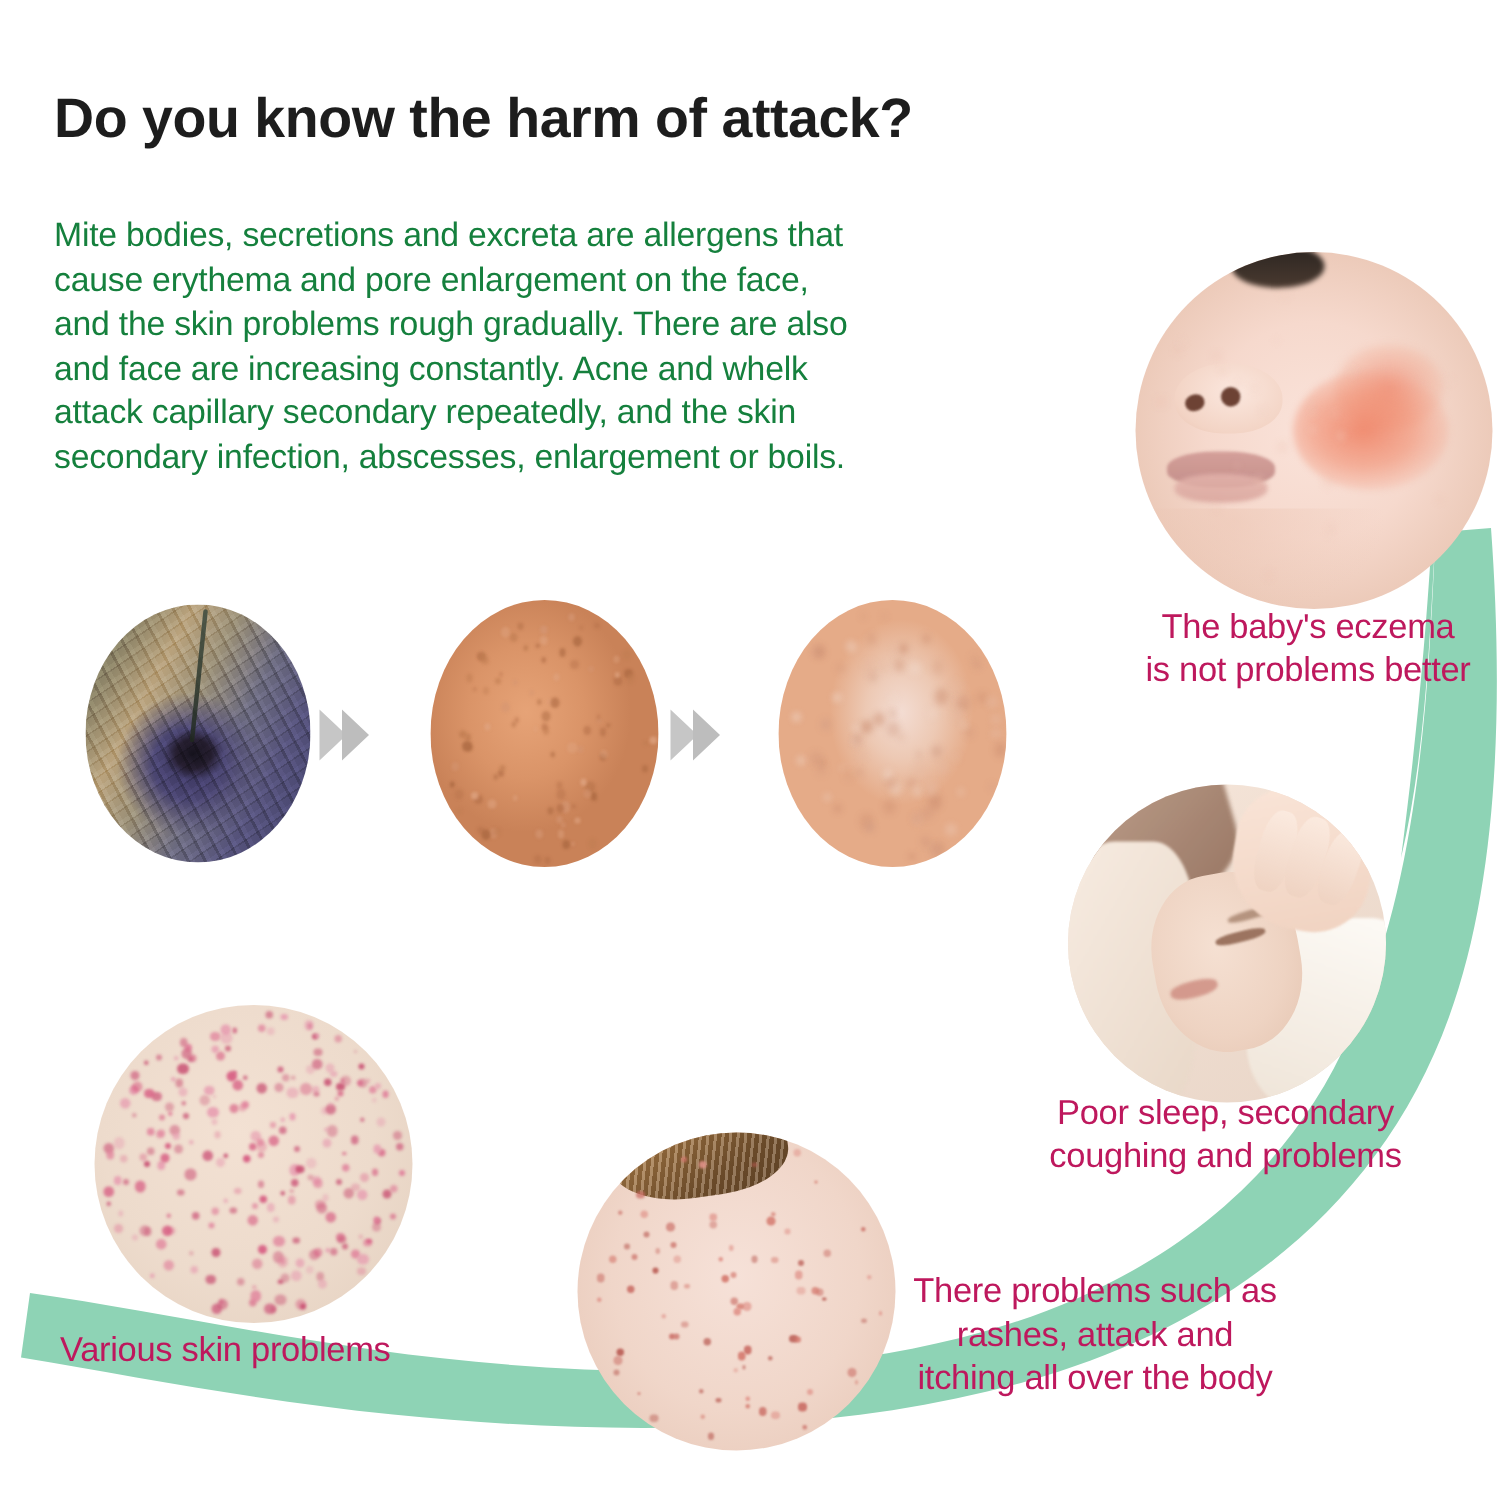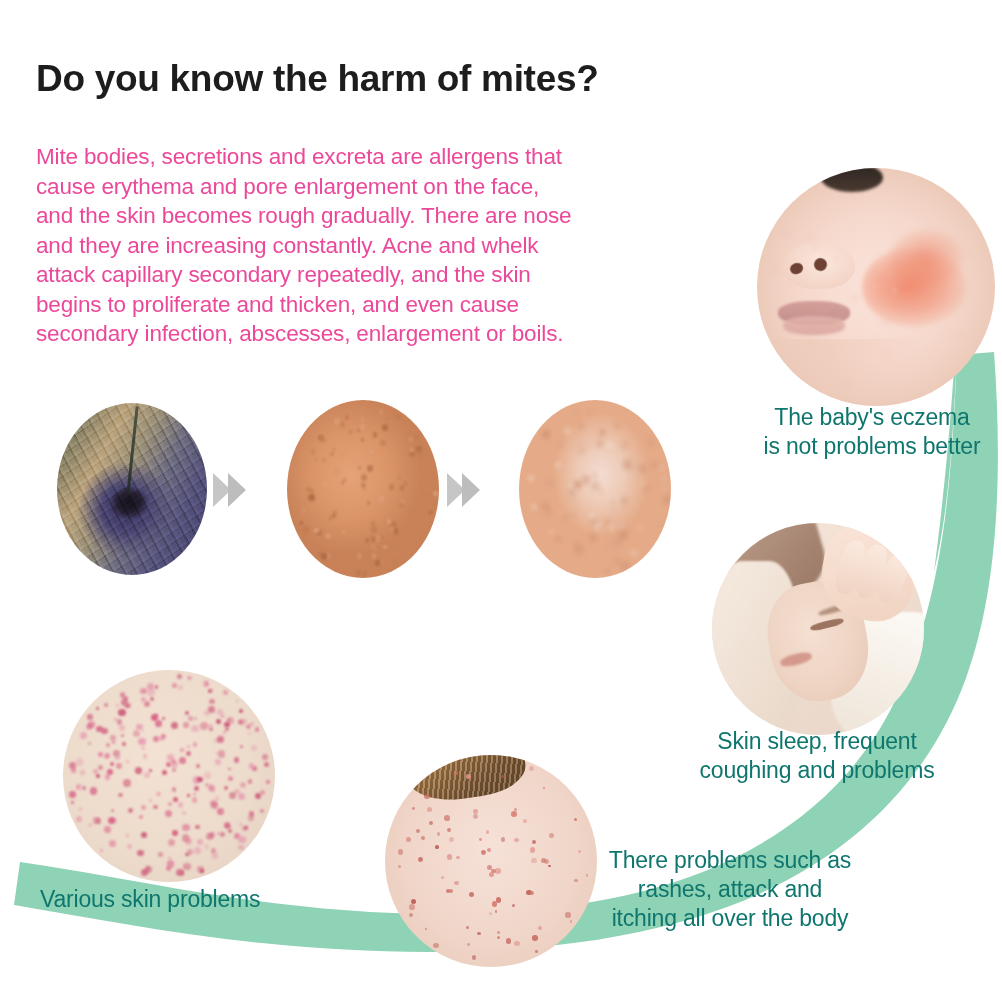--- a/index.html
+++ b/index.html
@@ -21,29 +21,29 @@
 
   
   .headline{
     position:absolute;left:36px;top:58px;
     font-size:37px;font-weight:bold;color:#1d1d1d;
     letter-spacing:-0.3px;white-space:nowrap;
   }
   
   .paragraph{
     position:absolute;left:36px;top:142px;width:668px;
-    font-size:22.5px;line-height:29.5px;color:#ec4899;
+    font-size:22.5px;line-height:29.5px;color:#15803d;
     letter-spacing:-0.15px;
   }
   .paragraph .ln{display:block;white-space:nowrap;}
 
   
   .caption{
     position:absolute;
-    font-size:23px;line-height:29px;color:#0f766e;
+    font-size:23px;line-height:29px;color:#be185d;
     text-align:center;font-weight:500;
     letter-spacing:-0.2px;
   }
   .caption .ln{display:block;white-space:nowrap;}
   .cap-eczema{left:744px;top:403px;width:256px;}
   .cap-sleep{left:672px;top:727px;width:290px;}
   .cap-skin{left:580px;top:846px;width:300px;}
   .cap-various{left:40px;top:885px;width:280px;text-align:left;}
 
   
@@ -743,39 +743,38 @@
           <span class="spk" style="left: 11.4896%; top: 70.333%; width: 2.6773%; height: 2.6773%; background: rgb(201, 106, 98); opacity: 0.51; filter: blur(0.7px);"></span>
           <span class="spk" style="left: 49.0736%; top: 55.2888%; width: 2.43169%; height: 2.43169%; background: rgb(224, 145, 136); opacity: 0.88; filter: blur(0.7px);"></span>
           <span class="spk" style="left: 18.5131%; top: 18.2755%; width: 2.55107%; height: 2.55107%; background: rgb(201, 106, 98); opacity: 0.7; filter: blur(0.7px);"></span>
         </div>
     </div>
 
   </div>
 
   <div class="layer layer-text">
 
-    <div class="headline">Do you know the harm of mites?</div>
+    <div class="headline">Do you know the harm of attack?</div>
 
     <div class="paragraph">
       <span class="ln">Mite bodies, secretions and excreta are allergens that</span>
       <span class="ln">cause erythema and pore enlargement on the face,</span>
-      <span class="ln">and the skin becomes rough gradually. There are nose</span>
-      <span class="ln">and they are increasing constantly. Acne and whelk</span>
+      <span class="ln">and the skin problems rough gradually. There are also</span>
+      <span class="ln">and face are increasing constantly. Acne and whelk</span>
       <span class="ln">attack capillary secondary repeatedly, and the skin</span>
-      <span class="ln">begins to proliferate and thicken, and even cause</span>
       <span class="ln">secondary infection, abscesses, enlargement or boils.</span>
     </div>
 
     <div class="caption cap-eczema">
       <span class="ln">The baby's eczema</span>
       <span class="ln">is not problems better</span>
     </div>
 
     <div class="caption cap-sleep">
-      <span class="ln">Skin sleep, frequent</span>
+      <span class="ln">Poor sleep, secondary</span>
       <span class="ln">coughing and problems</span>
     </div>
 
     <div class="caption cap-skin">
       <span class="ln">There problems such as</span>
       <span class="ln">rashes, attack and</span>
       <span class="ln">itching all over the body</span>
     </div>
 
     <div class="caption cap-various">

